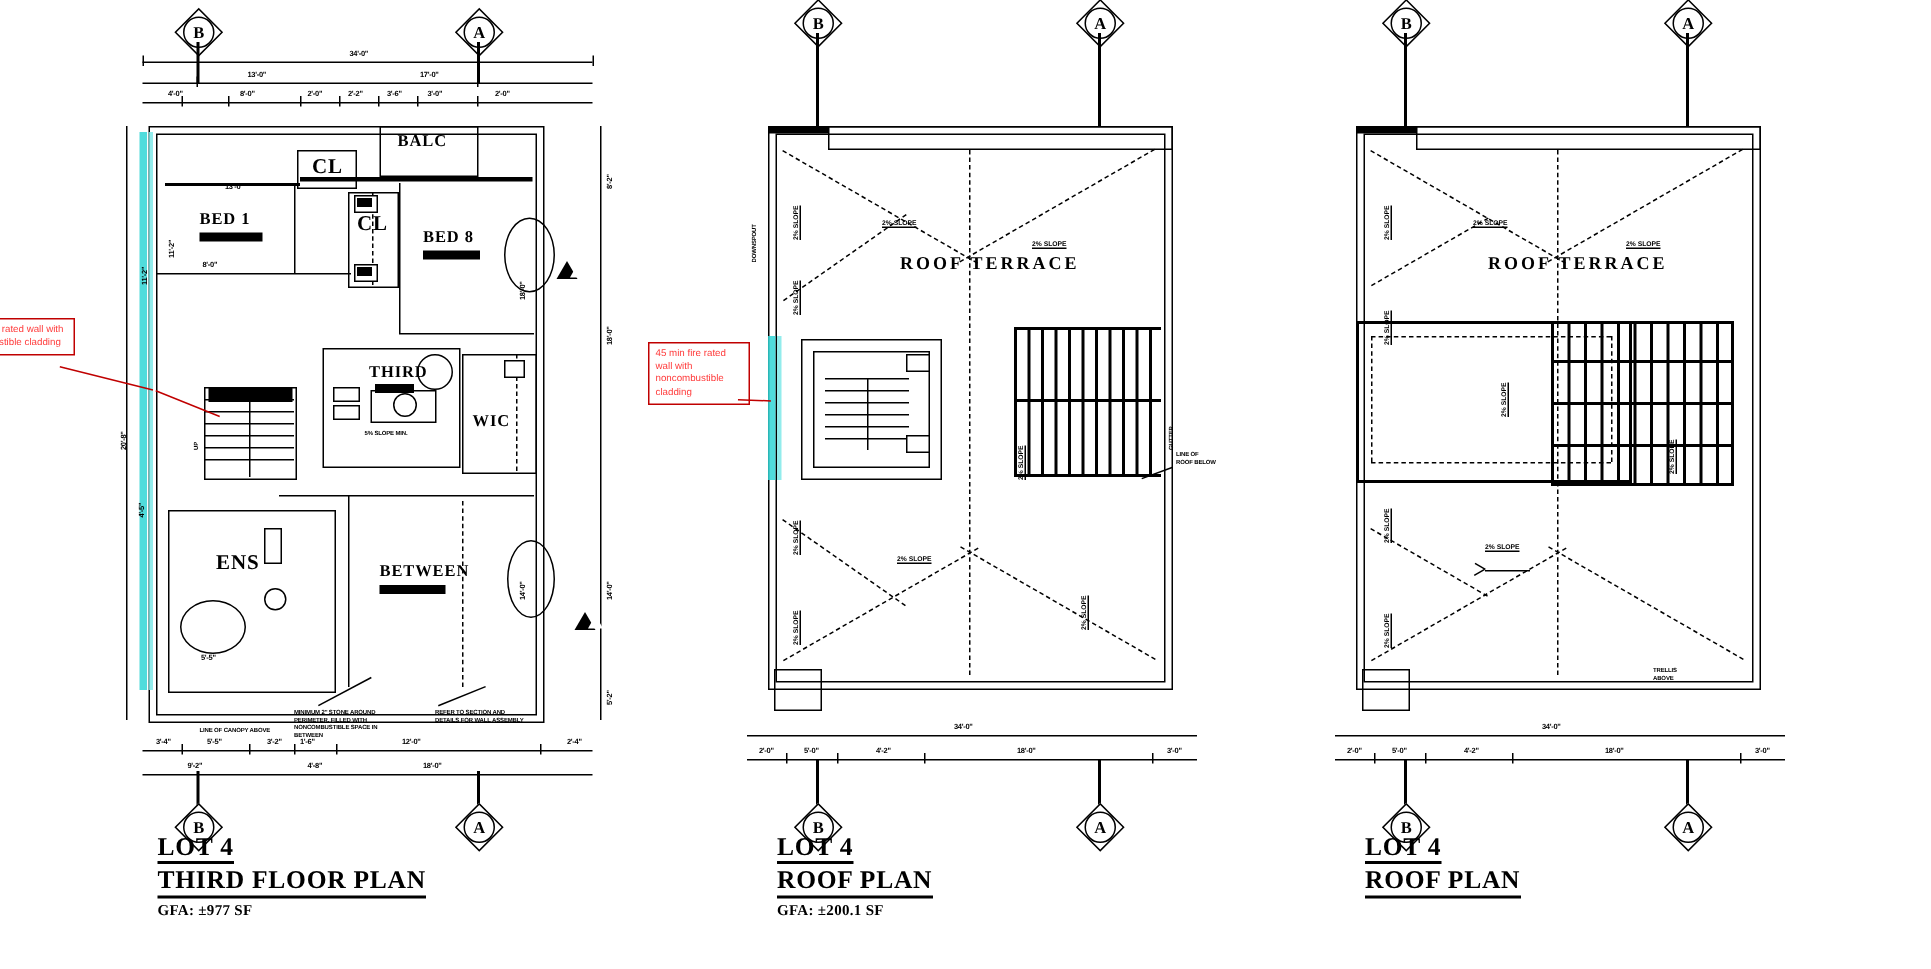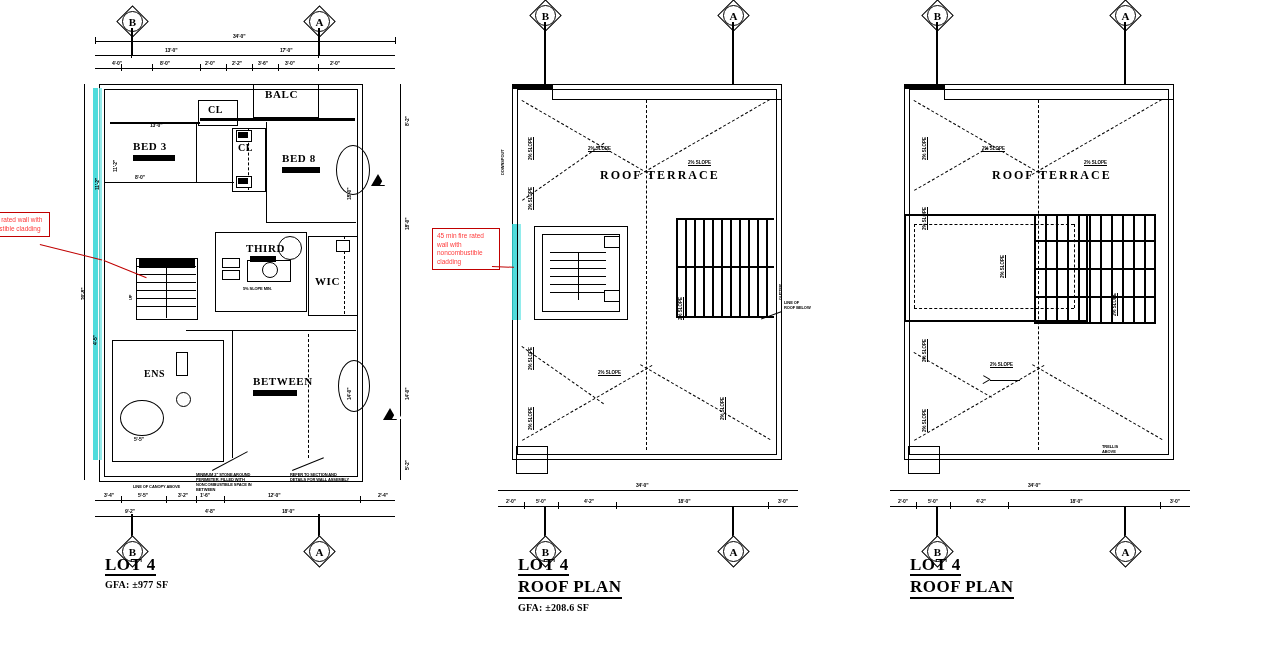--- a/index.html
+++ b/index.html
@@ -34,21 +34,21 @@
   .fill{position:absolute;background:#000;}
   .dash-h{position:absolute;height:0;border-top:1px dashed #000;}
   .dash-v{position:absolute;width:0;border-left:1px dashed #000;}
   .dim{position:absolute;height:1px;background:#000;}
   .dimtick{position:absolute;width:1px;height:7px;background:#000;}
   .dimtxt{position:absolute;font-family:"Liberation Sans",sans-serif;font-size:5px;font-weight:bold;
           color:#000;white-space:nowrap;letter-spacing:-.2px;}
   .dimtxt.v{transform:rotate(-90deg);transform-origin:0 0;}
   .roomlbl{position:absolute;font-family:"Liberation Serif",serif;font-size:11px;font-weight:bold;
            color:#000;letter-spacing:.6px;white-space:nowrap;}
-  .roomlbl.sm{font-size:10px;}
+  .roomlbl.sm{font-size:14px;}
   .roombar{position:absolute;background:#000;height:6px;}
   .note{position:absolute;font-family:"Liberation Sans",sans-serif;font-size:4px;font-weight:bold;
         color:#000;white-space:nowrap;letter-spacing:-.1px;line-height:5px;}
   .note.v{transform:rotate(-90deg);transform-origin:0 0;}
   .slope{position:absolute;font-family:"Liberation Sans",sans-serif;font-size:4.5px;font-weight:bold;
          color:#000;white-space:nowrap;border-bottom:1px solid #000;padding-bottom:0px;}
   .slope.v{transform:rotate(-90deg);transform-origin:0 0;}
   .terrace{position:absolute;font-family:"Liberation Serif",serif;font-size:12px;font-weight:bold;
            letter-spacing:2px;color:#000;white-space:nowrap;}
 
@@ -134,21 +134,21 @@
   <div class="wall2" style="left:104px;top:89px;width:252px;height:386px;"></div>
 
   <div class="cyanwall" style="left:93px;top:88px;width:5px;height:372px;"></div>
   <div class="cyanwall lite" style="left:99px;top:88px;width:3px;height:372px;"></div>
 
   <div class="wall2" style="left:253px;top:84px;width:64px;height:32px;"></div>
   <div class="roomlbl" style="left:265px;top:88px;">BALC</div>
   <div class="fill" style="left:200px;top:118px;width:155px;height:3px;"></div>
   <div class="fill" style="left:110px;top:122px;width:90px;height:2px;"></div>
 
-  <div class="roomlbl" style="left:133px;top:140px;">BED 3</div>
+  <div class="roomlbl" style="left:133px;top:140px;">BED 1</div>
   <div class="roombar" style="left:133px;top:155px;width:42px;"></div>
   <div class="ln hl" style="left:104px;top:182px;width:130px;"></div>
   <div class="ln vl" style="left:196px;top:122px;height:60px;"></div>
   <div class="dimtxt" style="left:135px;top:174px;">8'-0"</div>
   <div class="dimtxt v" style="left:112px;top:172px;">11'-2"</div>
   <div class="dimtxt" style="left:150px;top:122px;">13'-0"</div>
 
   <div class="wall2" style="left:198px;top:100px;width:38px;height:24px;"></div>
   <div class="roomlbl sm" style="left:208px;top:104px;">CL</div>
   <div class="wall2" style="left:232px;top:128px;width:32px;height:62px;"></div>
@@ -263,20 +263,21 @@
     <div class="circ">B</div>
   </div>
   <div class="bubline" style="left:318px;top:514px;height:28px;"></div>
   <div class="bub bub-up" style="left:304px;top:536px;">
     <div class="dia"></div>
     <div class="circ">A</div>
   </div>
 
   <div class="titleblock" style="left:105px;top:556px;">
     <div><span class="tb-lot">LOT 4</span></div>
+    <div><span class="tb-name">THIRD FLOOR PLAN</span></div>
     <span class="tb-gfa">GFA: ±977 SF</span>
   </div>
 </div>
 
 <div class="plan" style="left:430px;top:0;width:400px;height:646px;">
 
   <div class="bub bub-dn" style="left:100px;top:0px;">
     <div class="dia"></div>
     <div class="circ">B</div>
   </div>
@@ -378,21 +379,21 @@
   </div>
   <div class="bubline" style="left:302px;top:506px;height:36px;"></div>
   <div class="bub bub-up" style="left:288px;top:536px;">
     <div class="dia"></div>
     <div class="circ">A</div>
   </div>
 
   <div class="titleblock" style="left:88px;top:556px;">
     <div><span class="tb-lot">LOT 4</span></div>
     <div><span class="tb-name">ROOF PLAN</span></div>
-    <span class="tb-gfa">GFA: ±208.6 SF</span>
+    <span class="tb-gfa">GFA: ±200.1 SF</span>
   </div>
 </div>
 
 <div class="plan" style="left:830px;top:0;width:400px;height:646px;">
 
   <div class="bub bub-dn" style="left:92px;top:0px;">
     <div class="dia"></div>
     <div class="circ">B</div>
   </div>
   <div class="bubline" style="left:106px;top:22px;height:62px;"></div>

